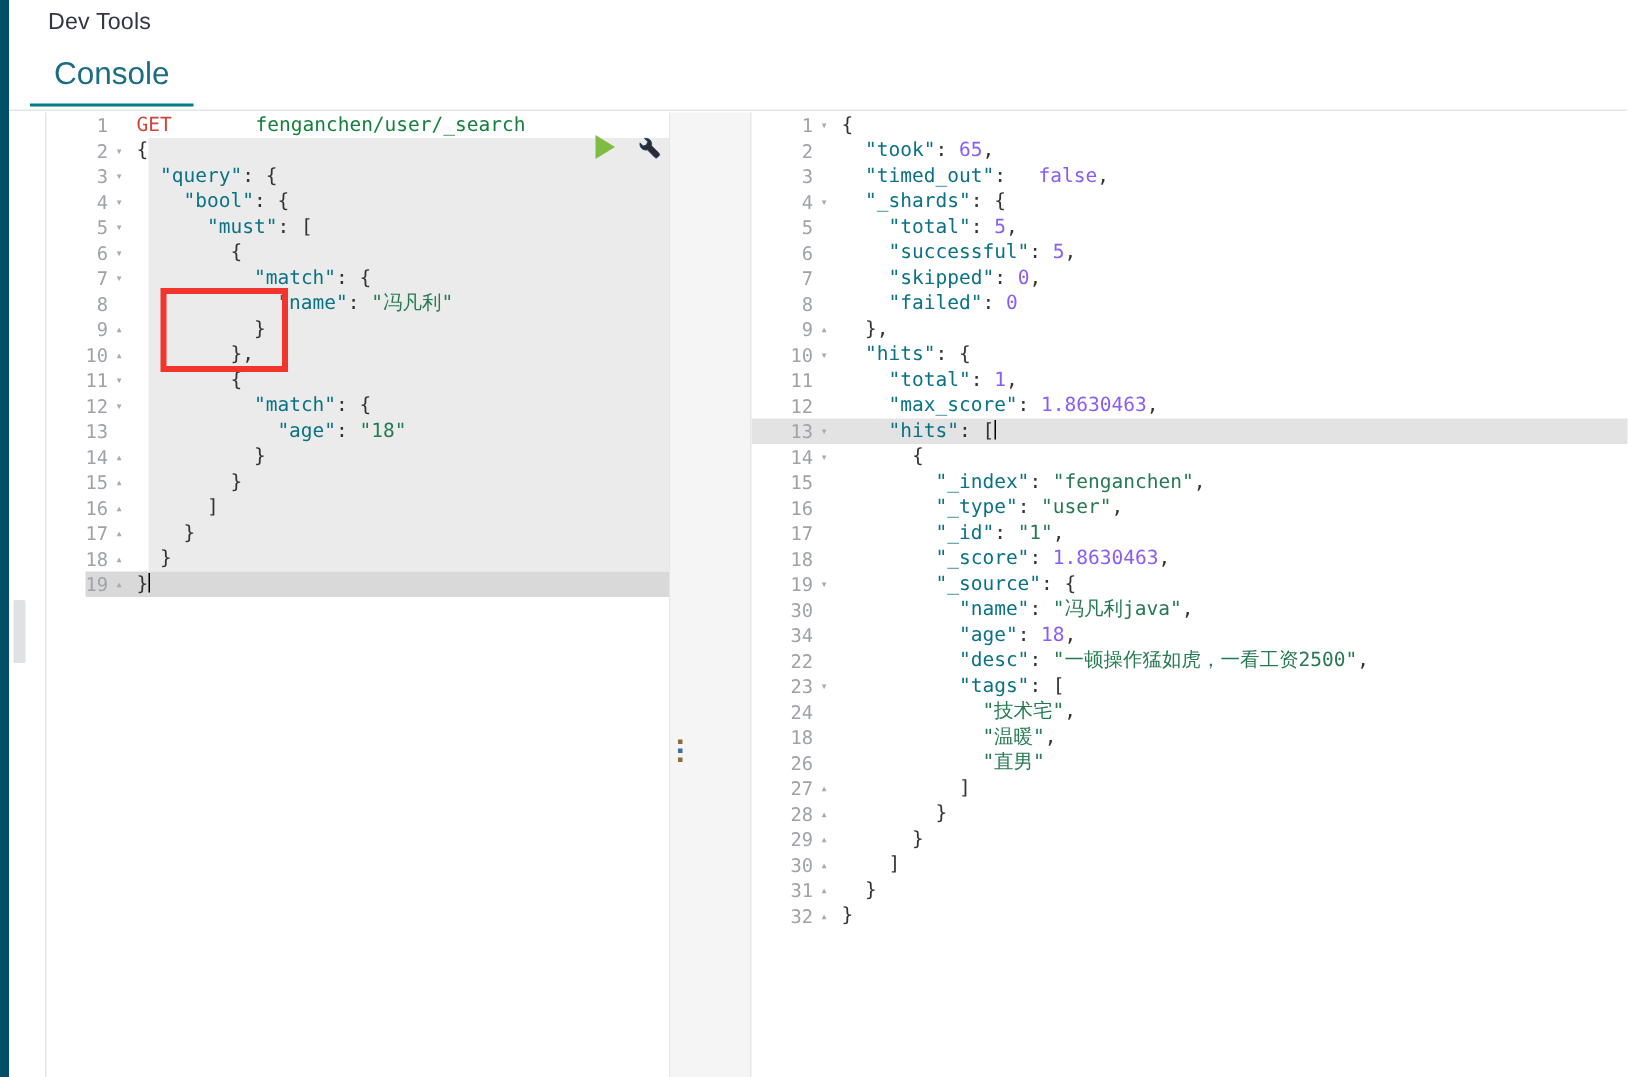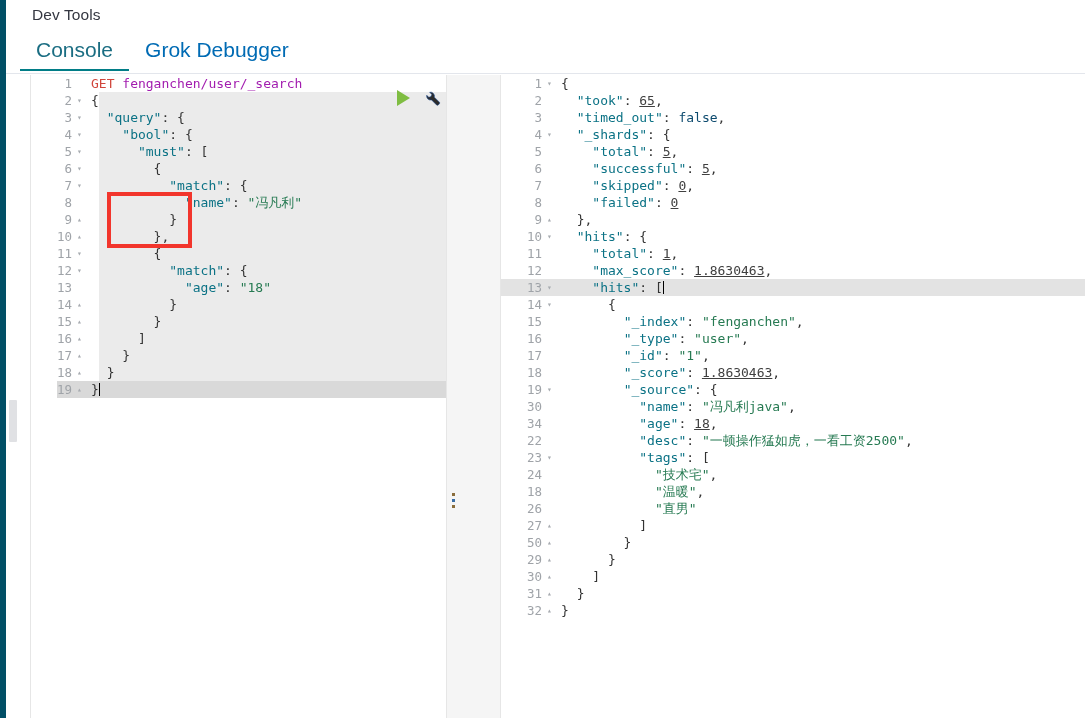--- a/index.html
+++ b/index.html
@@ -162,25 +162,25 @@
     left: 0;
     width: 591px;
     height: 17px;
     background: #e3e3e3;
     z-index: 0;
   }
 
   
   .k   { color: #0b7285; }          
   .s   { color: #267a52; }          
-  .n   { color: #404040; text-decoration: underline; }          
-  .b   { color: #0c4a6e; }          
+  .n   { color: #8b5cf6; }          
+  .b   { color: #8b5cf6; margin-left: 14px; }          
   .p   { color: #333333; }          
   .method { color: #d0463c; }       
-  .url { color: #a21caf; }          
+  .url { color: #15803d; margin-left: 48px; }          
 
   
   .actions {
     position: absolute;
     left: 366px; top: 14px;
     display: flex;
     align-items: center;
     gap: 14px;
     z-index: 5;
   }
@@ -250,21 +250,20 @@
 <body>
 
 <div id="app">
 
   <div class="left-rail"></div>
 
   <div class="header">
     <div class="app-title">Dev Tools</div>
     <div class="tabs">
       <button class="tab active">Console</button>
-      <button class="tab">Grok Debugger</button>
     </div>
   </div>
   <div class="tabs-underline"></div>
 
   <div class="editor-area">
 
     <div class="pane pane-left">
       <div class="left-band"></div>
       <div class="code" id="left-code">
           <div class="active-band-left" style="top: 306px;"></div>
@@ -330,21 +329,21 @@
           <div class="row"><span class="gutter">18</span><span class="fold"></span><span class="codeline"><span class="p">        </span><span class="k">"_score"</span><span class="p">: </span><span class="n">1.8630463</span><span class="p">,</span></span></div>
           <div class="row"><span class="gutter">19</span><span class="fold">▾</span><span class="codeline"><span class="p">        </span><span class="k">"_source"</span><span class="p">: {</span></span></div>
           <div class="row"><span class="gutter">30</span><span class="fold"></span><span class="codeline"><span class="p">          </span><span class="k">"name"</span><span class="p">: </span><span class="s">"冯凡利java"</span><span class="p">,</span></span></div>
           <div class="row"><span class="gutter">34</span><span class="fold"></span><span class="codeline"><span class="p">          </span><span class="k">"age"</span><span class="p">: </span><span class="n">18</span><span class="p">,</span></span></div>
           <div class="row"><span class="gutter">22</span><span class="fold"></span><span class="codeline"><span class="p">          </span><span class="k">"desc"</span><span class="p">: </span><span class="s">"一顿操作猛如虎，一看工资2500"</span><span class="p">,</span></span></div>
           <div class="row"><span class="gutter">23</span><span class="fold">▾</span><span class="codeline"><span class="p">          </span><span class="k">"tags"</span><span class="p">: [</span></span></div>
           <div class="row"><span class="gutter">24</span><span class="fold"></span><span class="codeline"><span class="p">            </span><span class="s">"技术宅"</span><span class="p">,</span></span></div>
           <div class="row"><span class="gutter">18</span><span class="fold"></span><span class="codeline"><span class="p">            </span><span class="s">"温暖"</span><span class="p">,</span></span></div>
           <div class="row"><span class="gutter">26</span><span class="fold"></span><span class="codeline"><span class="p">            </span><span class="s">"直男"</span></span></div>
           <div class="row"><span class="gutter">27</span><span class="fold">▴</span><span class="codeline"><span class="p">          ]</span></span></div>
-          <div class="row"><span class="gutter">50</span><span class="fold">▴</span><span class="codeline"><span class="p">        }</span></span></div>
+          <div class="row"><span class="gutter">28</span><span class="fold">▴</span><span class="codeline"><span class="p">        }</span></span></div>
           <div class="row"><span class="gutter">29</span><span class="fold">▴</span><span class="codeline"><span class="p">      }</span></span></div>
           <div class="row"><span class="gutter">30</span><span class="fold">▴</span><span class="codeline"><span class="p">    ]</span></span></div>
           <div class="row"><span class="gutter">31</span><span class="fold">▴</span><span class="codeline"><span class="p">  }</span></span></div>
           <div class="row"><span class="gutter">32</span><span class="fold">▴</span><span class="codeline"><span class="p">}</span></span></div>
         </div>
     </div>
   </div>
 
   <div class="scroll-thumb"></div>
 </div>

